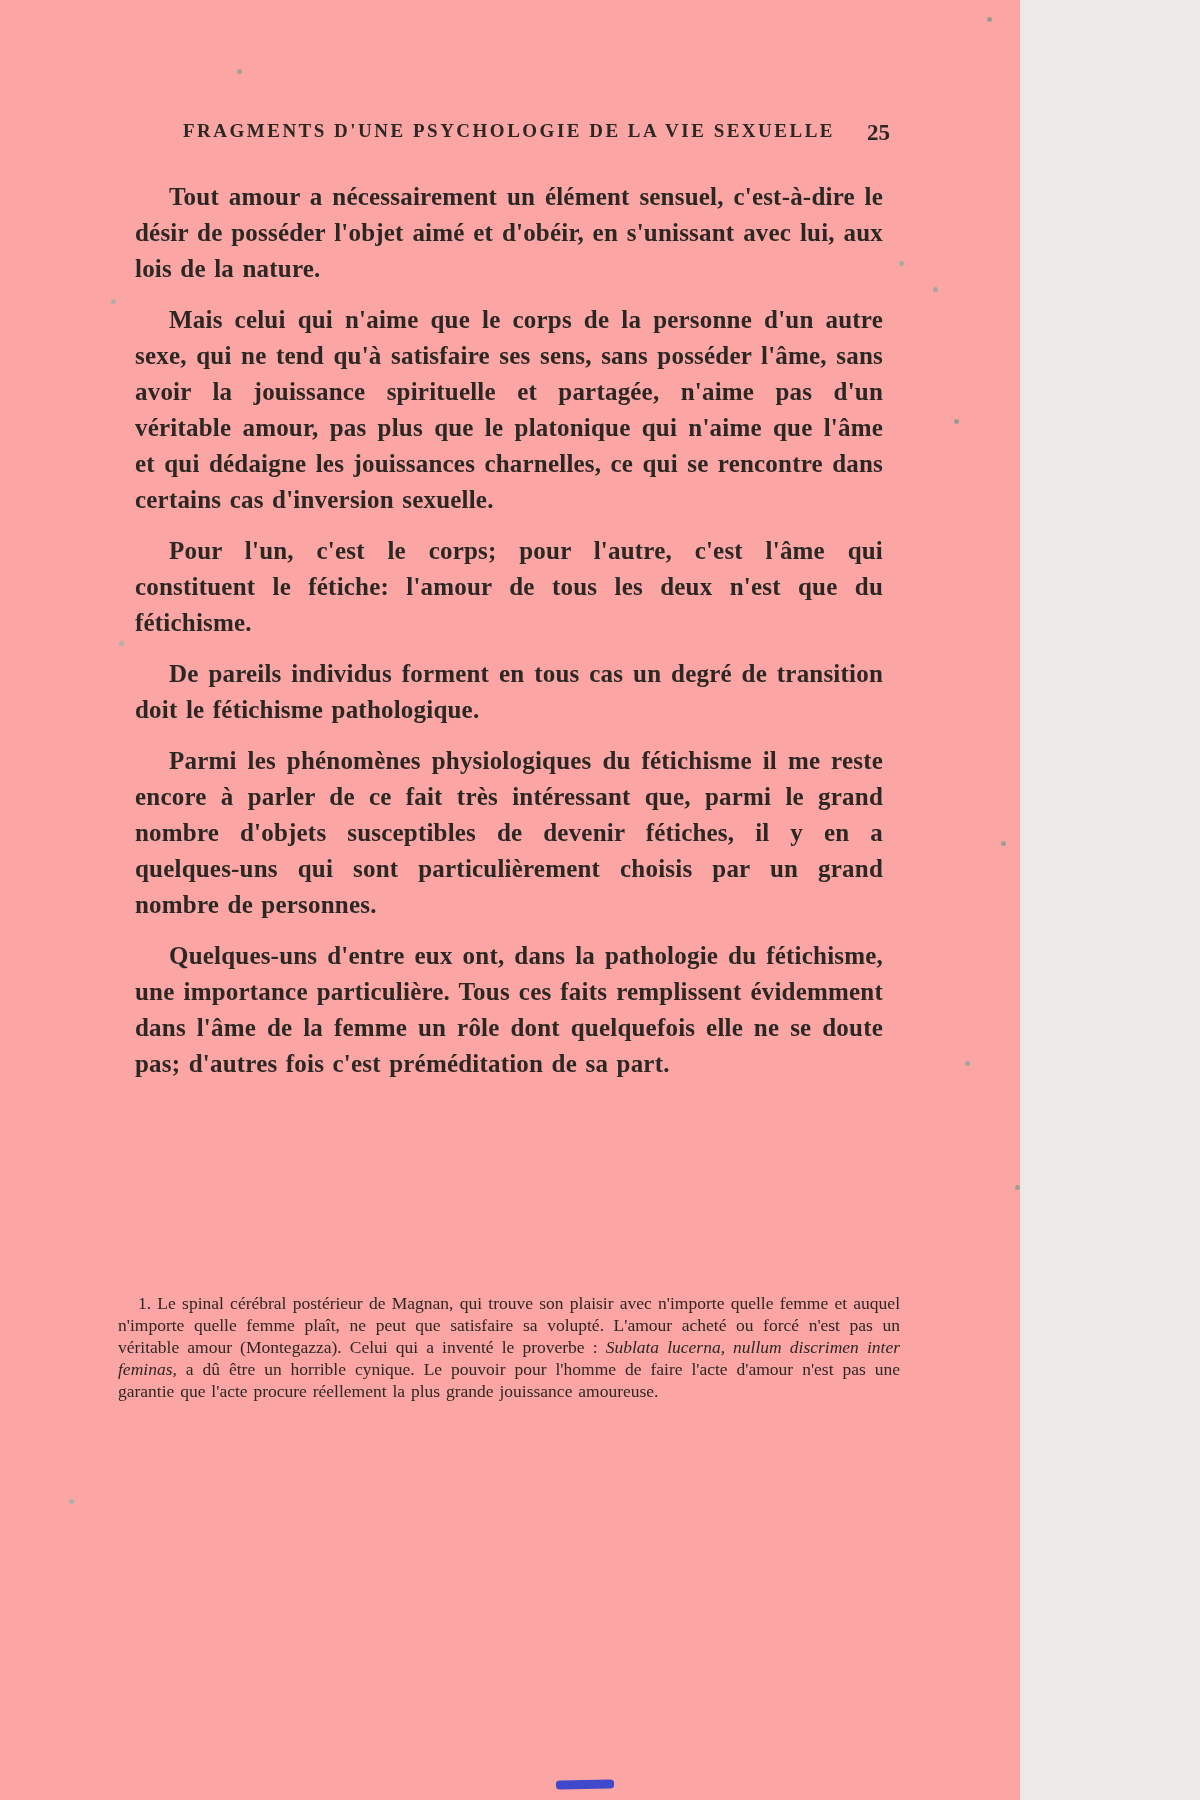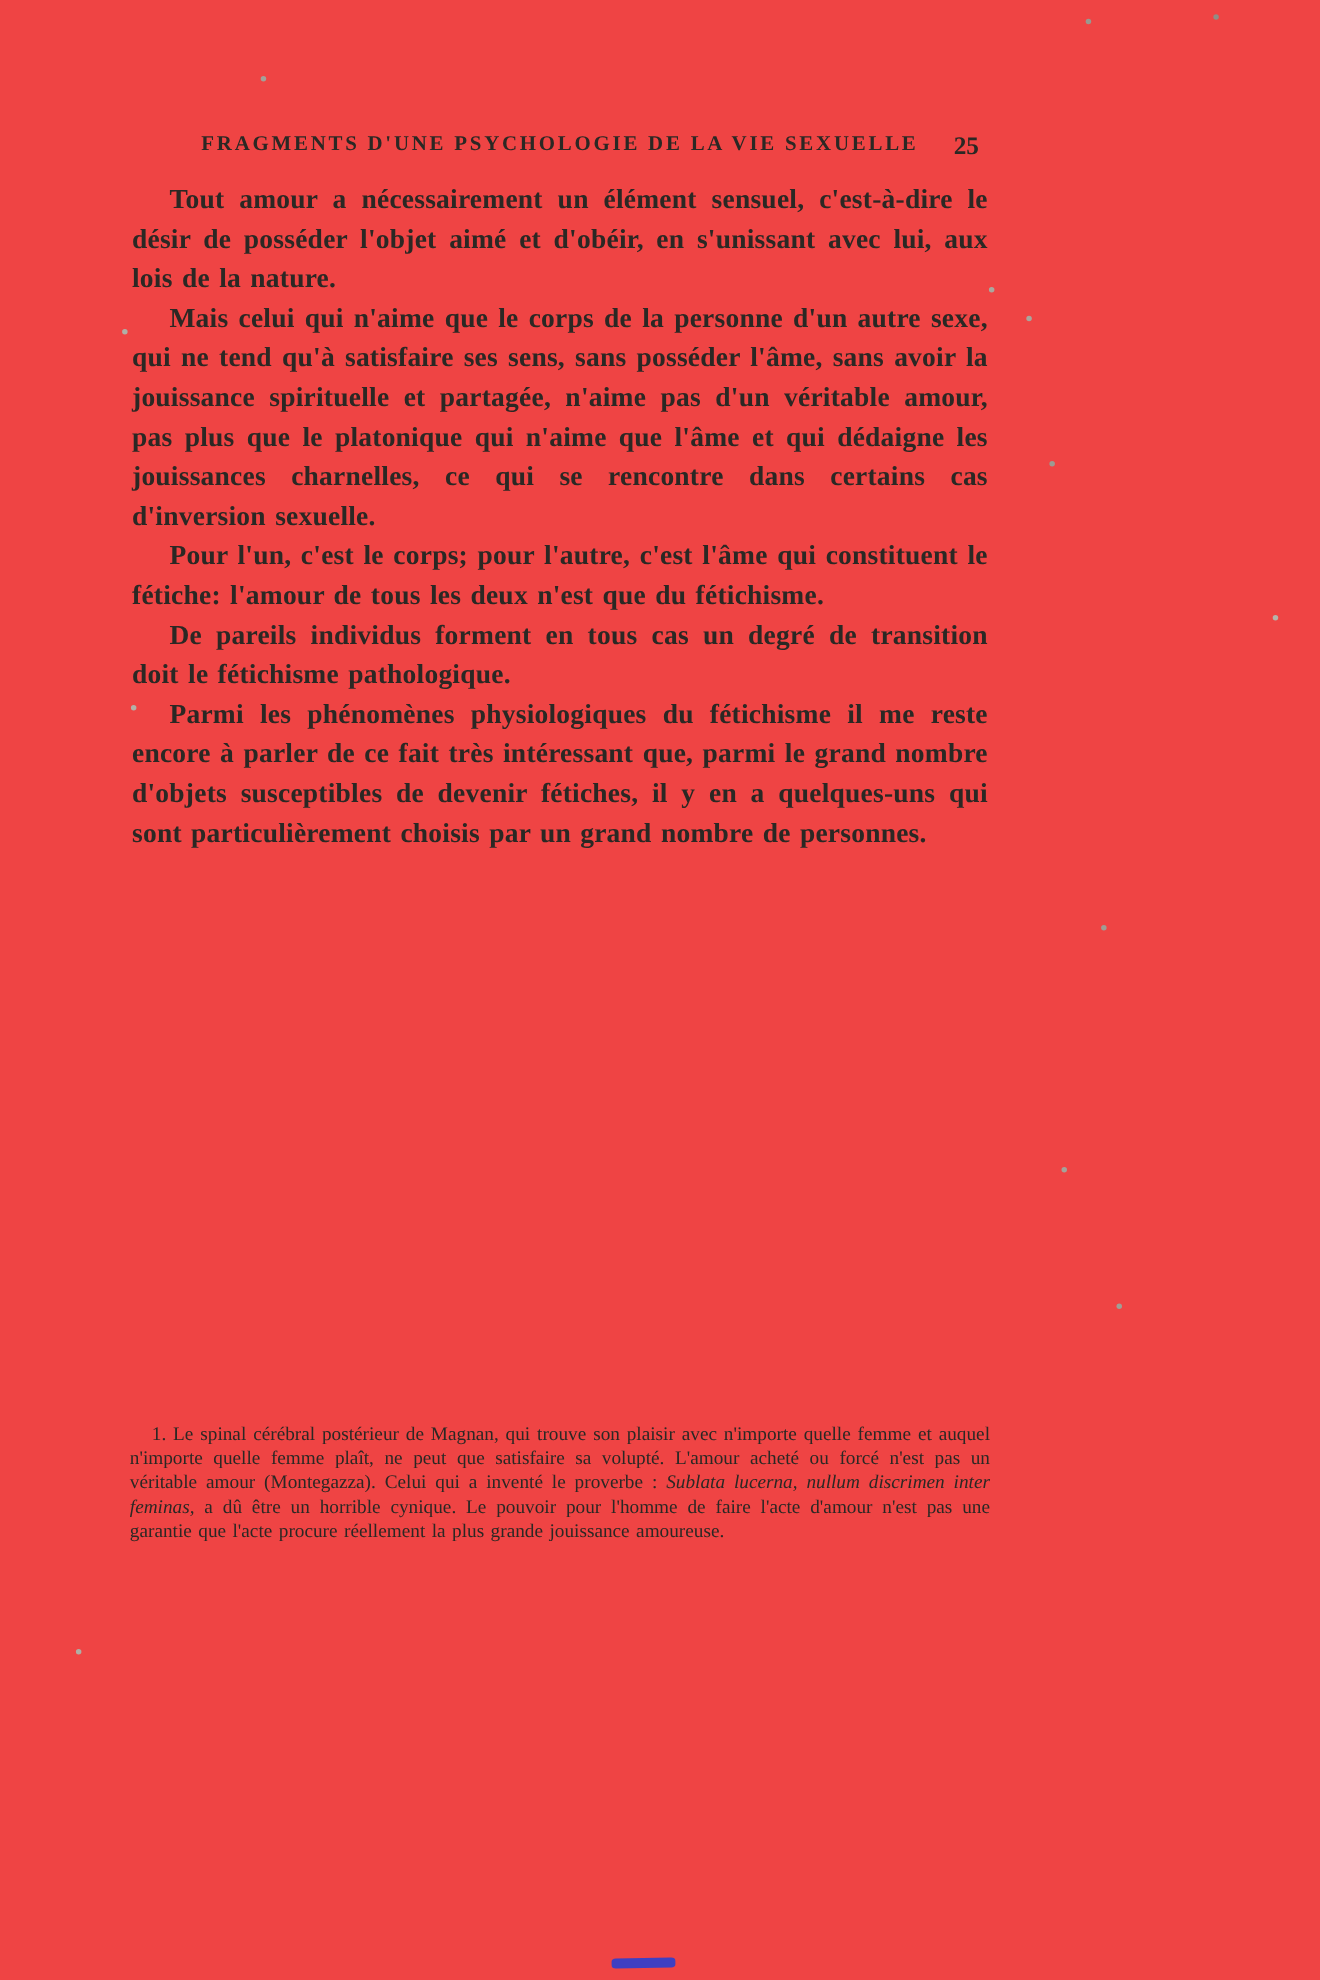--- a/index.html
+++ b/index.html
@@ -5,23 +5,23 @@
   * { box-sizing: border-box; }
   html, body { margin: 0; padding: 0; }
   body {
     width: 1200px;
     height: 1800px;
     background: #eceae6;
     font-family: "Liberation Serif", "DejaVu Serif", serif;
   }
   .page {
     position: relative;
-    width: 1200px;
+    width: 1020px;
     height: 1800px;
-    background: #ef4444;
+    background: #fca5a5;
     color: #2b2824;
     overflow: hidden;
   }
   
   .specks {
     position: absolute;
     top: 0; left: 0;
     width: 3px; height: 3px;
     border-radius: 50%;
     background: transparent;
@@ -64,21 +64,21 @@
     left: 120px;
     width: 778px;
     font-size: 25px;
     line-height: 36px;
     font-weight: 700;
     text-align: justify;
     letter-spacing: 0.2px;
     word-spacing: 2px;
   }
   .text-block p {
-    margin: 0;
+    margin: 15px;
     text-indent: 34px;
   }
   .footnote {
     position: absolute;
     top: 1292px;
     left: 118px;
     width: 782px;
     font-size: 17.5px;
     line-height: 22px;
     font-weight: 400;
@@ -112,20 +112,21 @@
     <span class="head-title">FRAGMENTS D'UNE PSYCHOLOGIE DE LA VIE SEXUELLE</span>
     <span class="page-num">25</span>
   </header>
 
   <main class="text-block">
     <p>Tout amour a nécessairement un élément sensuel, c'est-à-dire le désir de posséder l'objet aimé et d'obéir, en s'unissant avec lui, aux lois de la nature.</p>
     <p>Mais celui qui n'aime que le corps de la personne d'un autre sexe, qui ne tend qu'à satisfaire ses sens, sans posséder l'âme, sans avoir la jouissance spirituelle et partagée, n'aime pas d'un véritable amour, pas plus que le platonique qui n'aime que l'âme et qui dédaigne les jouissances charnelles, ce qui se rencontre dans certains cas d'inversion sexuelle.</p>
     <p>Pour l'un, c'est le corps; pour l'autre, c'est l'âme qui constituent le fétiche: l'amour de tous les deux n'est que du fétichisme.</p>
     <p>De pareils individus forment en tous cas un degré de transition doit le fétichisme pathologique.</p>
     <p>Parmi les phénomènes physiologiques du fétichisme il me reste encore à parler de ce fait très intéressant que, parmi le grand nombre d'objets susceptibles de devenir fétiches, il y en a quelques-uns qui sont particulièrement choisis par un grand nombre de personnes.</p>
+    <p>Quelques-uns d'entre eux ont, dans la pathologie du fétichisme, une importance particulière. Tous ces faits remplissent évidemment dans l'âme de la femme un rôle dont quelquefois elle ne se doute pas; d'autres fois c'est préméditation de sa part.</p>
   </main>
 
   <footer class="footnote">
     <span>1. Le spinal cérébral postérieur de Magnan, qui trouve son plaisir avec n'importe quelle femme et auquel n'importe quelle femme plaît, ne peut que satisfaire sa volupté. L'amour acheté ou forcé n'est pas un véritable amour (Montegazza). Celui qui a inventé le proverbe : </span><em>Sublata lucerna, nullum discrimen inter feminas,</em><span> a dû être un horrible cynique. Le pouvoir pour l'homme de faire l'acte d'amour n'est pas une garantie que l'acte procure réellement la plus grande jouissance amoureuse.</span>
   </footer>
 
   <div class="blue-mark"></div>
 
 </div>
 

